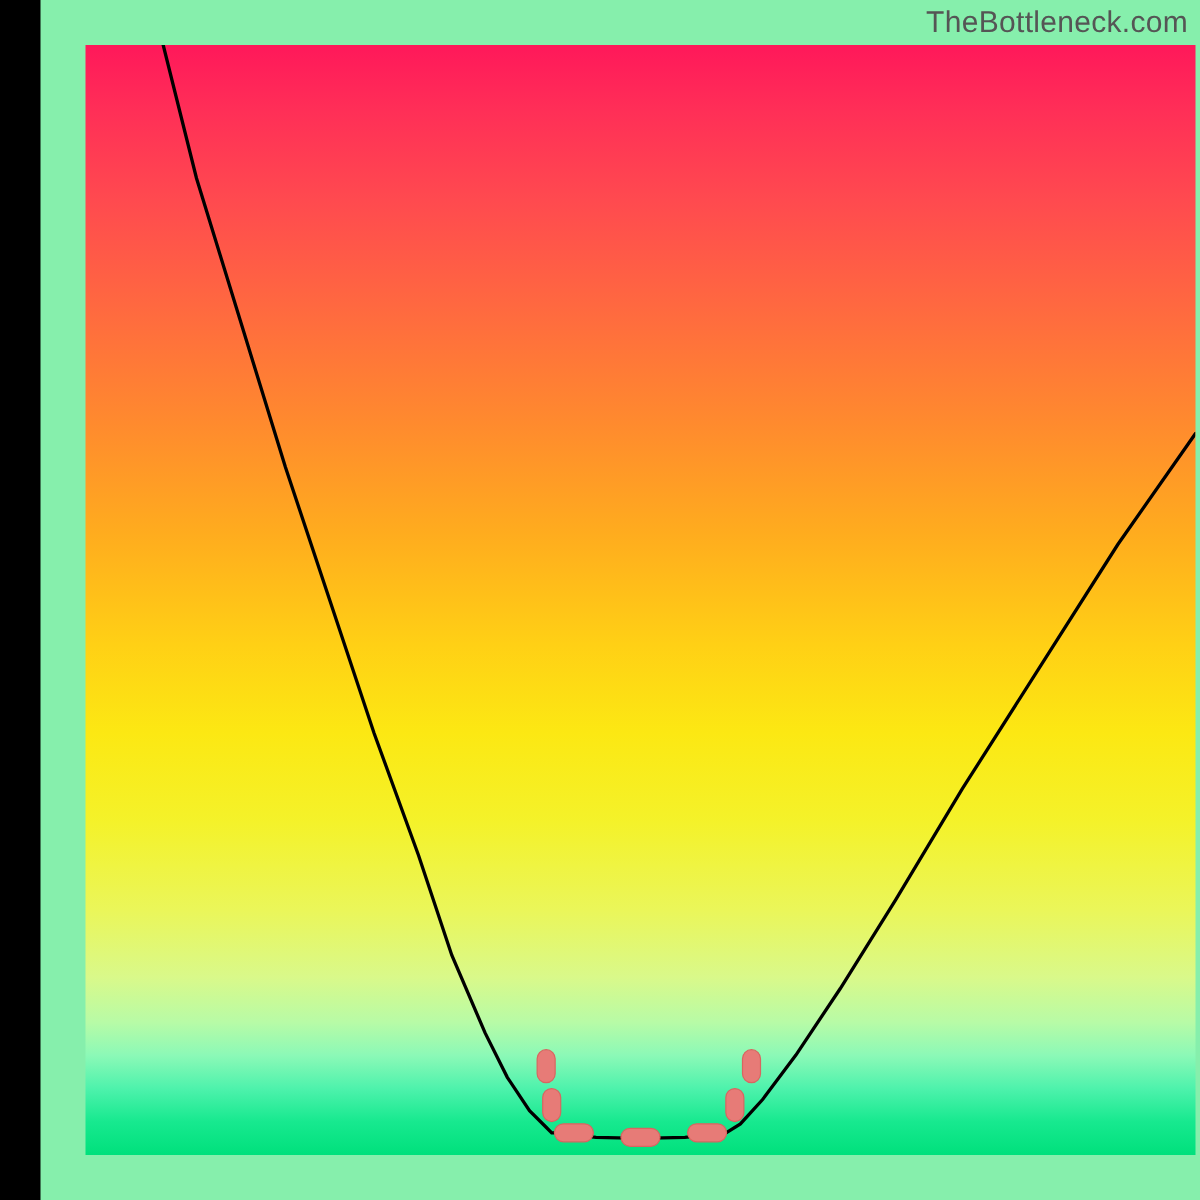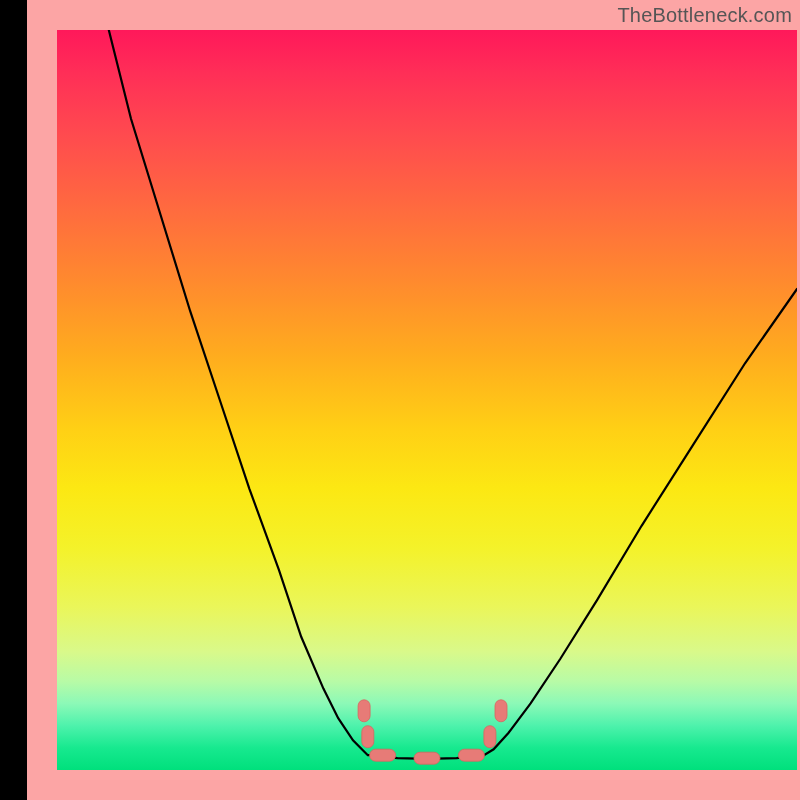--- a/index.html
+++ b/index.html
@@ -7,21 +7,21 @@
     padding: 0;
     width: 800px;
     height: 800px;
     overflow: hidden;
     background: #000;
     font-family: Arial, Helvetica, sans-serif;
   }
   .frame {
     position: absolute;
     inset: 0;
-    background: #fca5a5;
+    background: #86efac;
     margin-left: 27px;
   }
   .plot-area {
     position: absolute;
     left: 30px;
     top: 30px;
     width: 740px;
     height: 740px;
     overflow: hidden;
     

